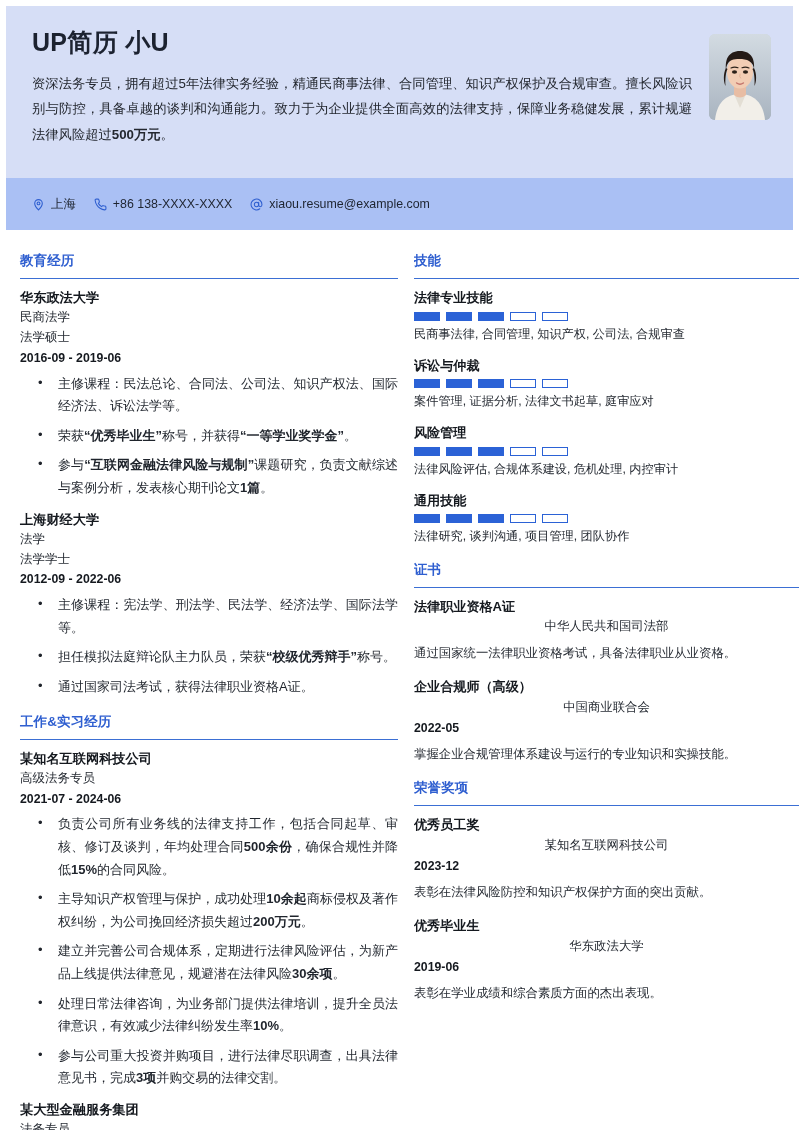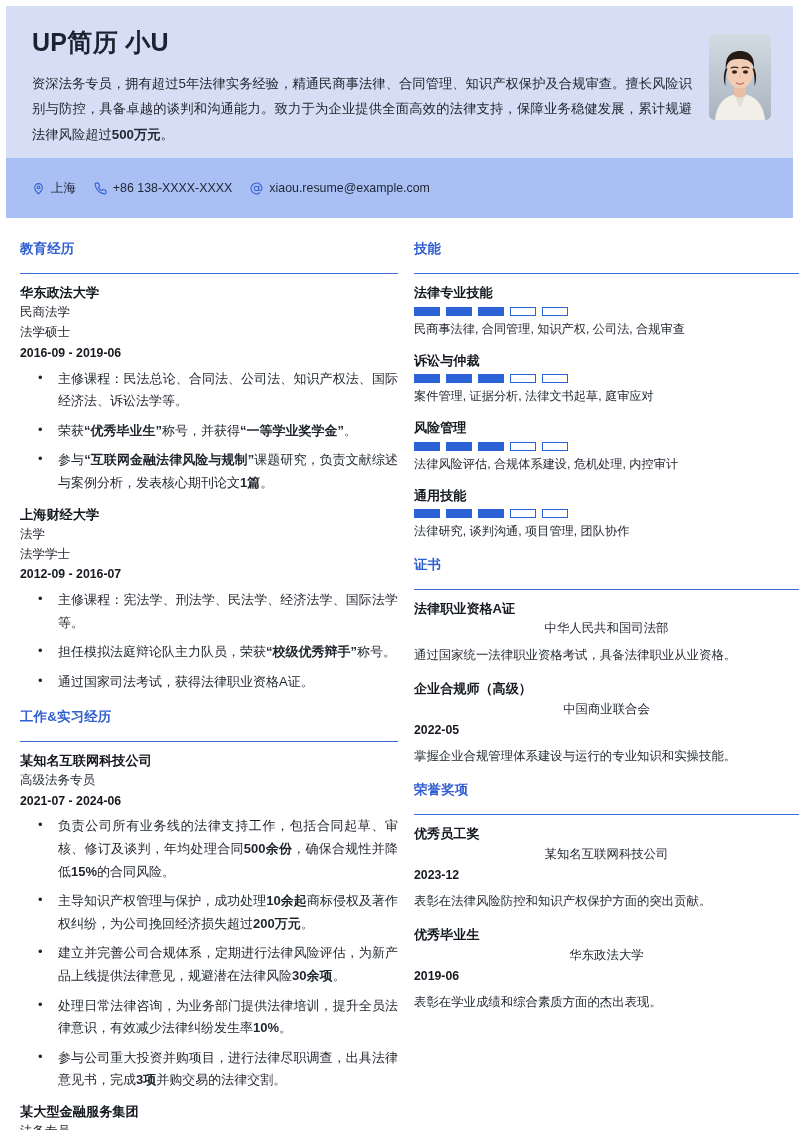--- a/index.html
+++ b/index.html
@@ -16,21 +16,21 @@
     height: 1130px;
     background: #ffffff;
     overflow: hidden;
   }
 
   
   .header {
     position: relative;
     margin: 6px 6px 0 6px;
     background: #d6deF6;
-    height: 152px;
+    height: 172px;
     padding: 22px 26px 0 26px;
   }
   .hdr-name {
     font-size: 25px;
     font-weight: bold;
     color: #1c2230;
     letter-spacing: 0.3px;
     line-height: 1.15;
   }
   .hdr-summary {
@@ -50,21 +50,21 @@
     height: 86px;
     border-radius: 6px;
     overflow: hidden;
     background: linear-gradient(170deg, #cdd6de 0%, #b9c3cd 55%, #aab5c0 100%);
   }
   .avatar svg { display: block; width: 100%; height: 100%; }
 
   
   .contact-bar {
     margin: 0 6px;
-    height: 60px;
+    height: 52px;
     background: #aac0f4;
     display: flex;
     align-items: center;
     padding-left: 26px;
     gap: 18px;
   }
   .contact-item {
     display: flex;
     align-items: center;
     gap: 6px;
@@ -90,21 +90,21 @@
   }
   .col-left  { width: 392px; flex: none; padding-left: 14px; overflow: hidden; }
   .col-right { width: 385px; flex: none; overflow: hidden; }
 
   
   .section { margin-bottom: 14px; }
   .section-title {
     font-size: 13.4px;
     font-weight: bold;
     color: #2f5fd0;
-    padding-bottom: 15px;
+    padding-bottom: 8px;
     border-bottom: 1.6px solid #3b6fd4;
     margin-bottom: 8px;
     letter-spacing: 0.2px;
   }
 
   
   .entry { margin-bottom: 9px; }
   .entry-org {
     font-size: 13.2px;
     font-weight: bold;
@@ -280,21 +280,21 @@
               <ul class="bullets">
                 <li>主修课程：民法总论、合同法、公司法、知识产权法、国际经济法、诉讼法学等。</li>
                 <li>荣获<b>“优秀毕业生”</b>称号，并获得<b>“一等学业奖学金”</b>。</li>
                 <li>参与<b>“互联网金融法律风险与规制”</b>课题研究，负责文献综述与案例分析，发表核心期刊论文<b>1篇</b>。</li>
               </ul>
             </div>
             <div class="entry">
               <div class="entry-org">上海财经大学</div>
               <div class="entry-sub">法学</div>
               <div class="entry-sub">法学学士</div>
-              <div class="entry-date">2012-09 - 2016-07</div>
+              <div class="entry-date">2012-09 - 2022-06</div>
               <ul class="bullets">
                 <li>主修课程：宪法学、刑法学、民法学、经济法学、国际法学等。</li>
                 <li>担任模拟法庭辩论队主力队员，荣获<b>“校级优秀辩手”</b>称号。</li>
                 <li>通过国家司法考试，获得法律职业资格A证。</li>
               </ul>
             </div>
           </div>
           <div class="section">
             <div class="section-title">工作&amp;实习经历</div>
             <div class="entry">

